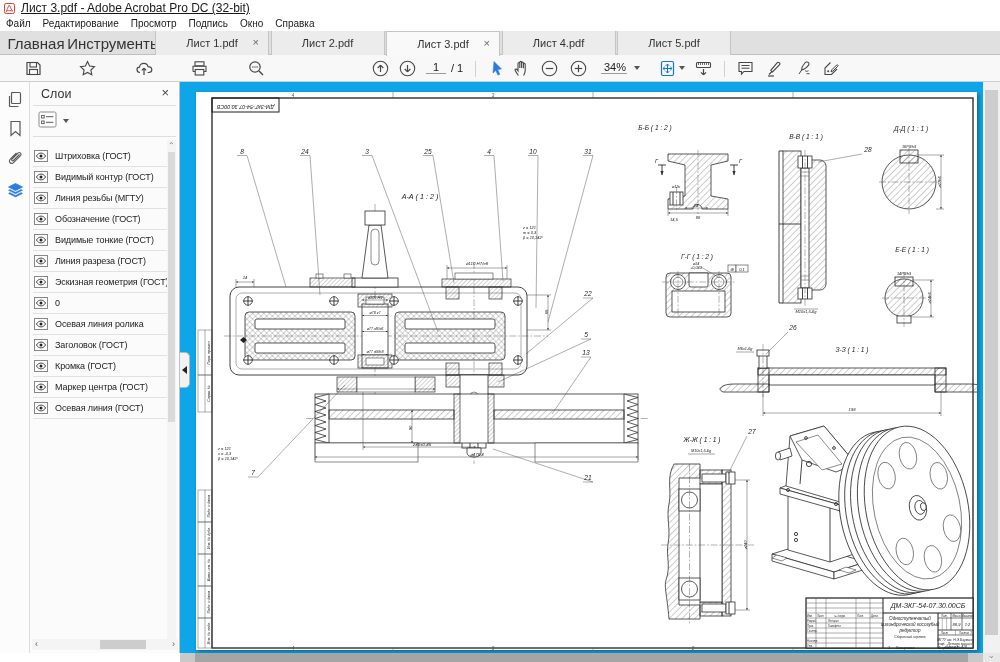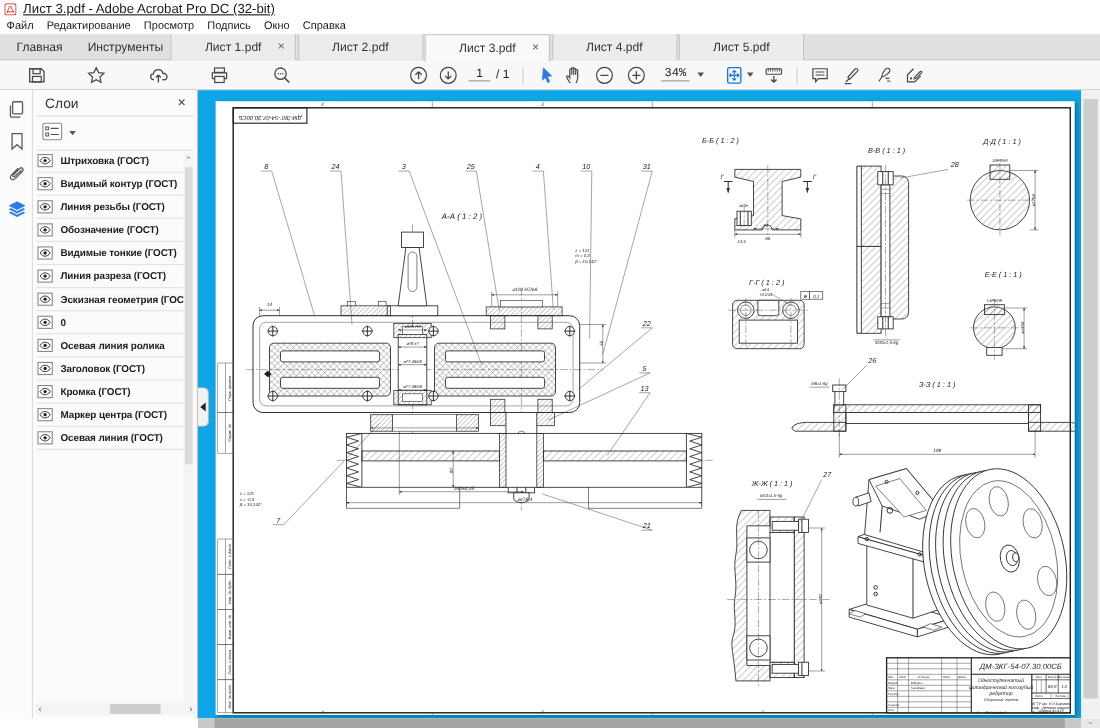--- a/index.html
+++ b/index.html
@@ -11,21 +11,21 @@
   .titlebar { position:absolute; left:0; top:0; width:1000px; height:16px; background:#ffffff; display:flex; align-items:center; }
   .titlebar .appicon { margin-left:4px; width:11px; height:11px; flex:0 0 auto; }
   .titlebar .title { margin-left:6px; font-size:12px; color:#1a1a1a; white-space:nowrap;text-decoration:underline; }
 
   
   .menubar { position:absolute; left:0; top:16px; width:1000px; height:15px; background:#ffffff; display:flex; align-items:center; }
   .menubar .mi { font-size:10px; color:#1a1a1a; padding:0 6px; cursor:default; }
 
   
   .tabbar { position:absolute; left:0; top:31px; width:1000px; height:24px; background:#e0e0e0; border-bottom:1px solid #c0c0c0; }
-  .tabbar .navtab { position:absolute; top:0; height:24px; font-size:11px; color:#333; display:flex; align-items:center; justify-content:center; }
+  .tabbar .navtab { position:absolute; top:0; height:24px; font-size:15px; color:#333; display:flex; align-items:center; justify-content:center; }
   .doc-tab { position:absolute; top:0; height:24px; background:#ececec; border-left:1px solid #c4c4c4; border-right:1px solid #c4c4c4; display:flex; align-items:center; justify-content:center; font-size:11px; color:#333; }
   .doc-tab .close { position:absolute; right:9px; top:4px; font-size:11px; color:#666; line-height:14px; }
   .doc-tab.active { background:#f9f9f9; border-top:1px solid #c4c4c4; height:25px; z-index:2; }
 
   
   .toolbar { position:absolute; left:0; top:55px; width:1000px; height:27px; background:#f8f8f8; border-bottom:1px solid #cfcfcf; }
   .tbi { position:absolute; top:4px; width:19px; height:19px; }
   .tbsep { position:absolute; top:6px; width:1px; height:16px; background:#cfcfcf; }
   .pagebox { position:absolute; top:6px; font-size:11px; color:#222; border-bottom:1px solid #9a9a9a; text-align:center; }
   .pageof { position:absolute; top:7px; font-size:11px; color:#222; }
@@ -33,21 +33,21 @@
   .caret { position:absolute; top:11px; width:0; height:0; border-left:3.5px solid transparent; border-right:3.5px solid transparent; border-top:4px solid #555; }
 
   
   .main { position:absolute; left:0; top:82px; width:824px; height:580px; }
   .rail { position:absolute; left:0; top:0; width:30px; height:571px; background:#fcfcfc; border-right:1px solid #dcdcdc; }
   .rail .ric { position:absolute; left:7px; width:17px; height:17px; }
   .panel { position:absolute; left:30px; top:0; width:150px; height:571px; background:#fbfbfb; border-right:1px solid #c0c0c0; }
   .panel .ptitle { position:absolute; left:11px; top:5px; font-size:12.5px; color:#333; }
   .panel .pclose { position:absolute; right:10px; top:3px; font-size:13px; color:#444; }
   .panel .psep { position:absolute; left:3px; right:3px; height:1px; background:#dedede; }
-  .layers-list { position:absolute; left:3px; top:54px; width:141px;font-weight:bold; }
+  .layers-list { position:absolute; left:3px; top:64px; width:141px; }
   .layer-row { position:relative; height:21px; border-bottom:1px solid #e2e2e2; }
   .layer-row .eye-box { position:absolute; left:1px; top:4px; width:14px; height:12px; border:1px solid #888; background:#fff; }
   .layer-row .layer-label { position:absolute; left:22px; top:5px; font-size:9px; color:#1c1c1c; white-space:nowrap; letter-spacing:-0.1px; }
   .pvscroll { position:absolute; right:3px; top:58px; width:9px; height:505px; background:#f4f4f4; }
   .pvscroll .thumb { position:absolute; left:1px; top:12px; width:7px; height:270px; background:#dadada; }
   .pvchev { position:absolute; font-size:8px; color:#777; }
   .phscroll { position:absolute; left:2px; bottom:3px; width:146px; height:11px; background:#f4f4f4; }
   .phscroll .thumb { position:absolute; left:68px; top:1px; width:46px; height:9px; background:#cdcdcd; }
   .phscroll .ar { position:absolute; top:0px; font-size:9px; color:#555; }
 
@@ -167,21 +167,21 @@
     </svg>
     <svg class="tbi" style="left:540px" viewBox="0 0 19 19">
       <circle cx="9.5" cy="9.5" r="7.2" fill="none" stroke="#474747" stroke-width="1.1"></circle>
       <line x1="5.8" y1="9.5" x2="13.2" y2="9.5" stroke="#474747" stroke-width="1.2"></line>
     </svg>
     <svg class="tbi" style="left:569px" viewBox="0 0 19 19">
       <circle cx="9.5" cy="9.5" r="7.2" fill="none" stroke="#474747" stroke-width="1.1"></circle>
       <line x1="5.8" y1="9.5" x2="13.2" y2="9.5" stroke="#474747" stroke-width="1.2"></line>
       <line x1="9.5" y1="5.8" x2="9.5" y2="13.2" stroke="#474747" stroke-width="1.2"></line>
     </svg>
-    <div class="zoombox" style="left:601px; width:26px;font-family:Liberation Mono, monospace;">34%</div>
+    <div class="zoombox" style="left:601px; width:26px;">34%</div>
     <div class="caret" style="left:634px"></div>
     <svg class="tbi" style="left:658px" viewBox="0 0 19 19">
       <rect x="3.5" y="2.5" width="12" height="14" rx="1.5" fill="none" stroke="#1473e6" stroke-width="1.2"></rect>
       <path d="M9.5 5 V14 M9.5 5 L7.8 6.8 M9.5 5 L11.2 6.8 M9.5 14 L7.8 12.2 M9.5 14 L11.2 12.2 M5 9.5 H14 M5 9.5 L6.8 7.8 M5 9.5 L6.8 11.2 M14 9.5 L12.2 7.8 M14 9.5 L12.2 11.2" fill="none" stroke="#1473e6" stroke-width="1"></path>
     </svg>
     <div class="caret" style="left:679px"></div>
     <svg class="tbi" style="left:694px" viewBox="0 0 19 19">
       <rect x="2.5" y="3.5" width="14" height="5" rx="1" fill="none" stroke="#474747" stroke-width="1.1"></rect>
       <path d="M4.5 3.5 V6 M6.5 3.5 V6 M8.5 3.5 V6 M10.5 3.5 V6 M12.5 3.5 V6 M14.5 3.5 V6" stroke="#474747" stroke-width="0.8"></path>
       <path d="M9.5 10 V15.5 M9.5 15.8 L7 13.3 M9.5 15.8 L12 13.3" fill="none" stroke="#474747" stroke-width="1.2"></path>
@@ -259,21 +259,21 @@
         </span>
         <span class="layer-label">Видимый контур (ГОСТ)</span>
       </div>
           <div class="layer-row">
         <span class="eye-box">
           <svg viewBox="0 0 14 12" style="width:12px;height:10px;display:block;margin:0 auto;">
             <path d="M1.5 6 C3 3.6 5 2.5 7 2.5 C9 2.5 11 3.6 12.5 6 C11 8.4 9 9.5 7 9.5 C5 9.5 3 8.4 1.5 6 Z" fill="none" stroke="#222" stroke-width="1"></path>
             <circle cx="7" cy="6" r="1.8" fill="#222"></circle>
           </svg>
         </span>
-        <span class="layer-label">Линия резьбы (ГОСТ)</span>
+        <span class="layer-label">Линия резьбы (МГТУ)</span>
       </div>
           <div class="layer-row">
         <span class="eye-box">
           <svg viewBox="0 0 14 12" style="width:12px;height:10px;display:block;margin:0 auto;">
             <path d="M1.5 6 C3 3.6 5 2.5 7 2.5 C9 2.5 11 3.6 12.5 6 C11 8.4 9 9.5 7 9.5 C5 9.5 3 8.4 1.5 6 Z" fill="none" stroke="#222" stroke-width="1"></path>
             <circle cx="7" cy="6" r="1.8" fill="#222"></circle>
           </svg>
         </span>
         <span class="layer-label">Обозначение (ГОСТ)</span>
       </div>

